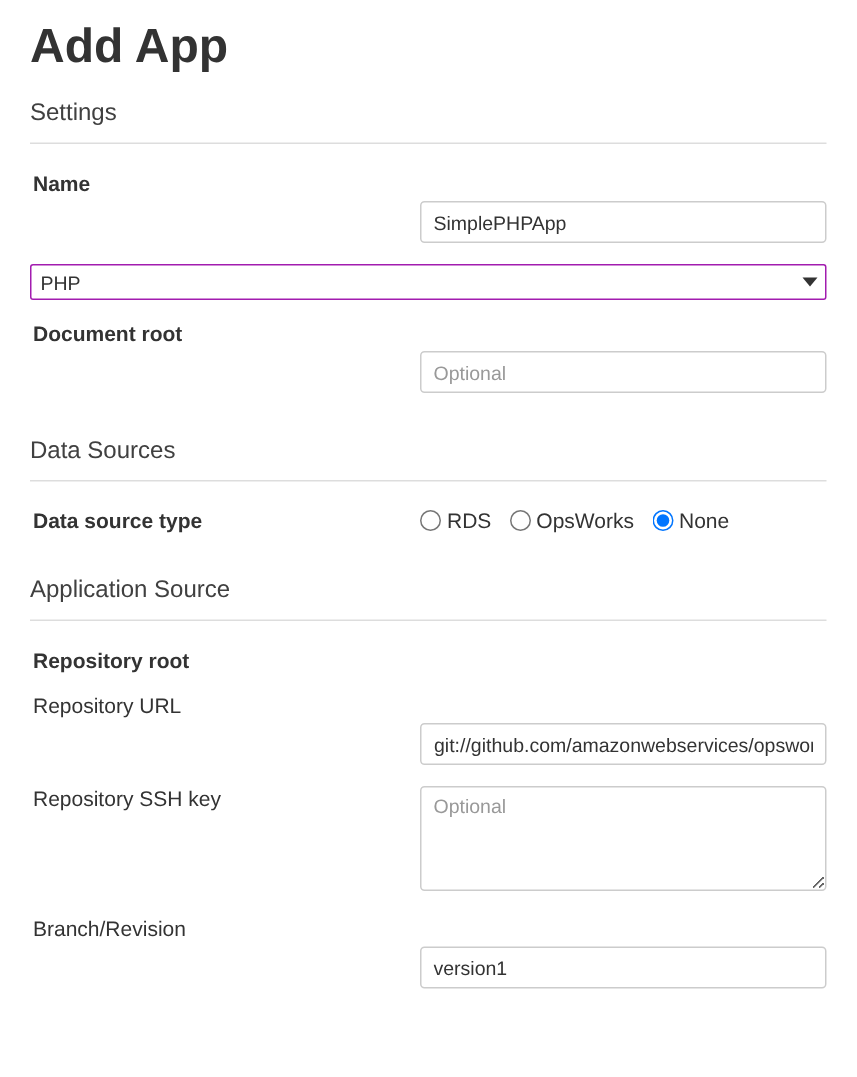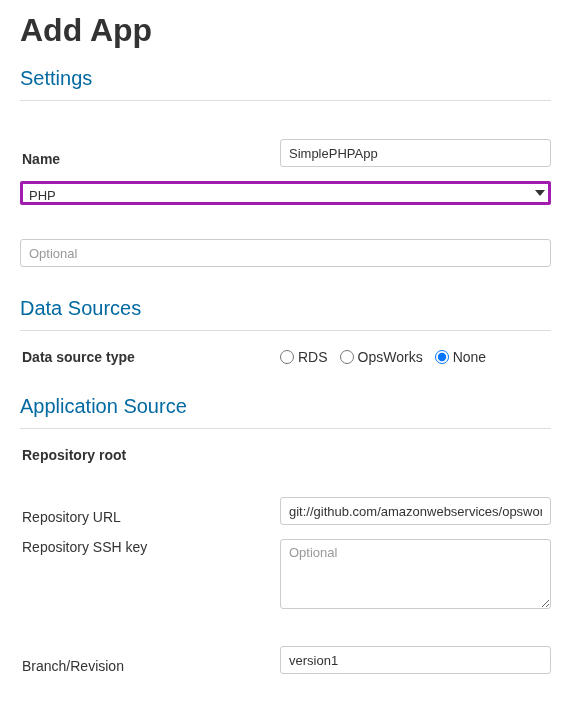--- a/index.html
+++ b/index.html
@@ -15,34 +15,34 @@
       padding: 12px 20px;
       width: 571px;
     }
     h1 {
       font-size: 32px;
       font-weight: 700;
       color: #333;
       margin-bottom: 18px;
     }
     h2 {
-      font-size: 20px;
+      font-size: 16px;
       font-weight: 400;
-      color: #0369a1;
+      color: #404040;
       margin-top: 8px;
       margin-bottom: 10px;
     }
     .divider {
       border: none;
       border-top: 1px solid #ddd;
       margin: 10px 0 18px 0;
     }
     .form-row {
       display: flex;
-      align-items: flex-end;
+      align-items: flex-start;
       margin-bottom: 14px;
     }
     .form-row.align-top {
       align-items: flex-start;
     }
     .form-label {
       width: 260px;
       font-size: 14px;
       color: #333;
       padding-left: 2px;
@@ -83,21 +83,21 @@
       color: #999;
     }
     .select-wrap {
       position: relative;
       width: 100%;
     }
     .select-display {
       width: 100%;
       padding: 4px 20px 4px 6px;
       font-size: 13px;
-      border: 3px solid #a21caf;
+      border: 1px solid #a21caf;
       border-radius: 2px;
       background: #fff;
       color: #333;
       height: 24px;
       line-height: 16px;
       cursor: pointer;
     }
     .select-caret {
       position: absolute;
       right: 6px;
@@ -149,20 +149,21 @@
 <div class="form-row">
   <div class="form-control-wrap">
     <div class="select-wrap">
       <div class="select-display">PHP</div>
       <div class="select-caret"></div>
     </div>
   </div>
 </div>
 
 <div class="form-row">
+  <div class="form-label bold">Document root</div>
   <div class="form-control-wrap">
     <input type="text" placeholder="Optional" style="">
   </div>
 </div>
 
 <div class="section-spacer"></div>
 
 <h2>Data Sources</h2>
 <hr class="divider">
 

